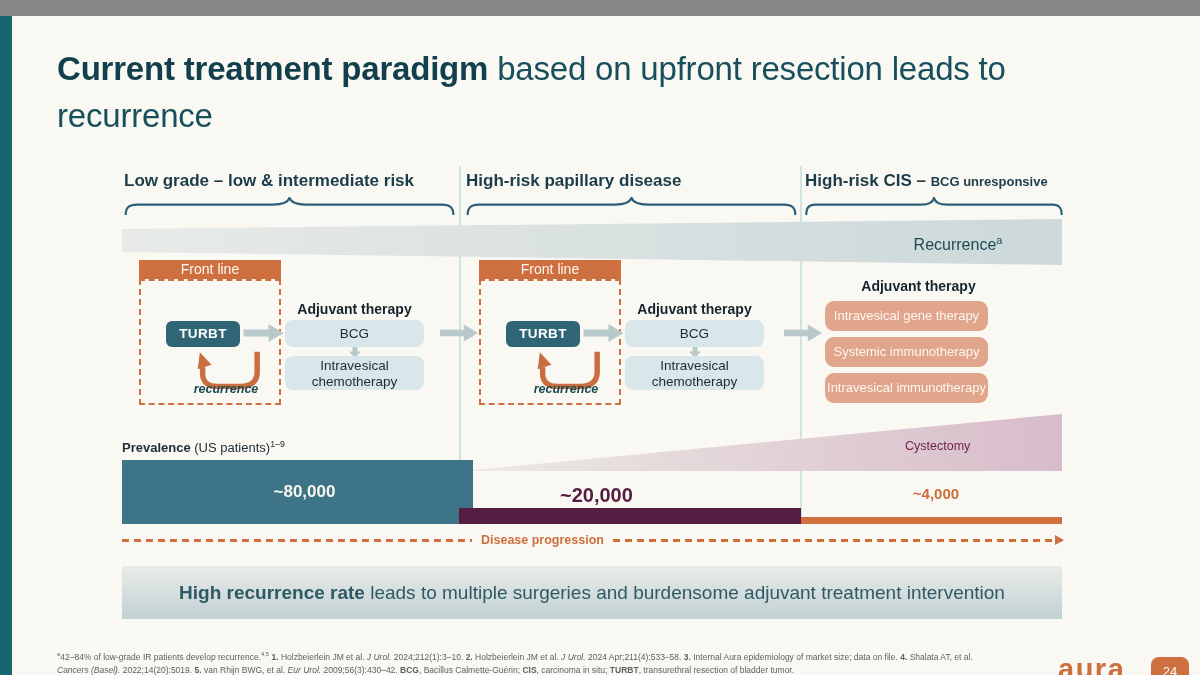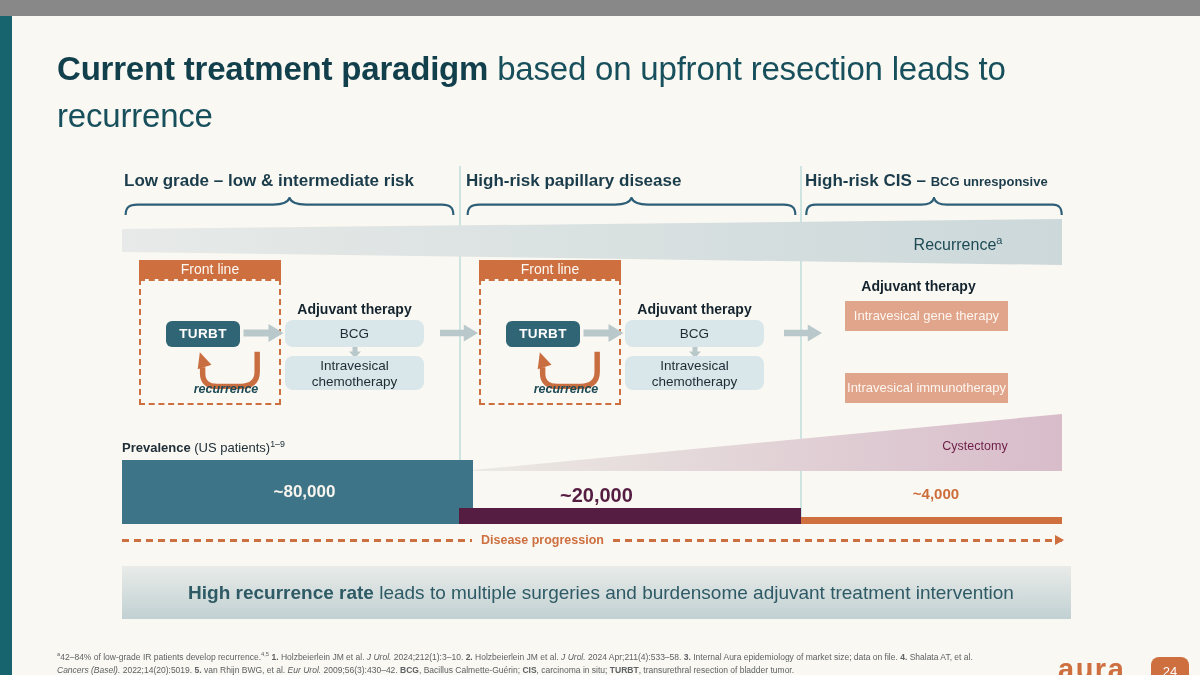--- a/index.html
+++ b/index.html
@@ -23,40 +23,40 @@
   .front-line{position:absolute;left:17px;top:4px;width:142px;height:19px;background:#CE6F40;color:#FDF8F3;font-size:14px;text-align:center;line-height:19px;}
   .dash-box{position:absolute;left:17px;top:23px;width:138px;height:122px;border:2px dashed #CE6F40;}
   .turbt{position:absolute;left:44px;top:65px;width:74px;height:26px;background:#2F6575;border-radius:6px;color:#fff;font-weight:700;font-size:13.5px;text-align:center;line-height:26px;letter-spacing:.4px;}
   .loop-svg{position:absolute;left:72px;top:94px;}
   .recur-word{position:absolute;left:34px;top:126px;width:140px;text-align:center;font-size:12.5px;font-weight:700;font-style:italic;color:#1D4A55;}
   .adj-head{position:absolute;top:45px;width:139px;text-align:center;font-size:14px;font-weight:700;color:#14242E;}
   .blue-box{position:absolute;width:139px;background:#D9E6EA;border-radius:8px;font-size:13.5px;color:#1D2B33;text-align:center;}
   .arrow-r{position:absolute;}
   .arrow-d{position:absolute;}
   
-  .cis-box{position:absolute;left:44px;width:163px;height:30px;background:#E0A58B;border-radius:0;color:#FDF6F0;font-size:13px;text-align:center;line-height:30px;}
+  .cis-box{position:absolute;left:24px;width:163px;height:30px;background:#E0A58B;border-radius:9px;color:#FDF6F0;font-size:13px;text-align:center;line-height:30px;}
   .cis-head{position:absolute;left:36px;top:22px;width:163px;text-align:center;font-size:14px;font-weight:700;color:#14242E;}
-  .cystectomy-label{position:absolute;left:905px;top:423px;width:140px;text-align:center;font-size:12.5px;color:#6E1F47;}
+  .cystectomy-label{position:absolute;left:905px;top:423px;width:140px;font-size:12.5px;color:#6E1F47;}
   
   .prev-label{position:absolute;left:122px;top:423px;font-size:13px;color:#20303A;}
   .bar{position:absolute;}
   .bar-teal{left:122px;top:444px;width:337px;height:64px;background:#3E7487;color:#F7F5EE;font-weight:700;font-size:17px;text-align:center;line-height:64px;padding-left:14px;}
   .bar-maroon{left:459px;top:492px;width:342px;height:16px;background:#561D42;}
   .bar-orange{left:801px;top:501px;width:261px;height:7px;background:#D0703E;}
   .val-maroon{position:absolute;left:560px;top:468px;width:140px;font-weight:700;font-size:20px;color:#561D42;}
   .val-orange{position:absolute;left:866px;top:469px;width:140px;text-align:center;font-weight:700;font-size:15px;color:#CC6D3C;}
   
   .progress-row{position:absolute;left:122px;top:518px;width:940px;height:12px;display:flex;align-items:center;}
   .dash-seg{height:3px;background:repeating-linear-gradient(90deg,#CE6F40 0 7px,transparent 7px 12px);}
   .dash-l{width:350px;}
   .dash-r{flex:1;position:relative;}
   .dash-r .head{position:absolute;right:-2px;top:-4px;width:0;height:0;border-left:9px solid #CE6F40;border-top:5.5px solid transparent;border-bottom:5.5px solid transparent;}
   .progress-label{margin:0 9px;font-size:12.5px;font-weight:700;color:#CE6F40;white-space:nowrap;}
   
-  .banner{position:absolute;left:122px;top:550px;width:940px;height:53px;background:linear-gradient(180deg,#E9ECE9 0%,#C1D0D2 100%);display:flex;align-items:center;justify-content:center;font-size:19px;color:#2E5A66;padding-left:9px;}
+  .banner{position:absolute;left:122px;top:550px;width:940px;height:53px;background:linear-gradient(180deg,#E9ECE9 0%,#C1D0D2 100%);display:flex;align-items:center;justify-content:center;font-size:19px;color:#2E5A66;}
   .banner .tb{font-weight:700;}
   
   .footnote{position:absolute;left:57px;top:632px;width:965px;font-size:8.5px;line-height:13px;color:#5D6164;}
   .footnote .b{font-weight:700;}
   .footnote .i{font-style:italic;}
   sup{font-size:0.68em;}
   
   .logo{position:absolute;left:1058px;top:637px;font-size:29px;font-weight:700;color:#CE6F40;letter-spacing:1.5px;}
   .page-badge{position:absolute;left:1151px;top:641px;width:38px;height:34px;background:#CE6F40;border-radius:8px 8px 0 0;color:#fff;font-size:13px;text-align:center;line-height:30px;}
 </style>
@@ -142,20 +142,21 @@
     <div class="blue-box" style="left:163px;top:100px;height:34px;line-height:16px;padding-top:2px;box-sizing:border-box;">Intravesical chemotherapy</div>
   </div>
 
   <svg class="abs" style="left:784px;top:307px;" width="38" height="20" viewBox="0 0 40 20">
       <polygon points="0,6.5 25,6.5 25,1 40,10 25,19 25,13.5 0,13.5" fill="#B9C8CB"></polygon>
     </svg>
 
   <div class="flow-col" style="left:801px;width:261px;">
     <div class="cis-head">Adjuvant therapy</div>
     <div class="cis-box" style="top:45px;">Intravesical gene therapy</div>
+    <div class="cis-box" style="top:81px;">Systemic immunotherapy</div>
     <div class="cis-box" style="top:117px;">Intravesical immunotherapy</div>
   </div>
 
   <svg class="abs" style="left:462px;top:395px;" width="600" height="62">
     <defs>
         <linearGradient id="gCys" x1="0" y1="0" x2="1" y2="0">
           <stop offset="0" stop-color="#ECEAE4"></stop>
           <stop offset="1" stop-color="#D8BCCA"></stop>
         </linearGradient>
       </defs>

